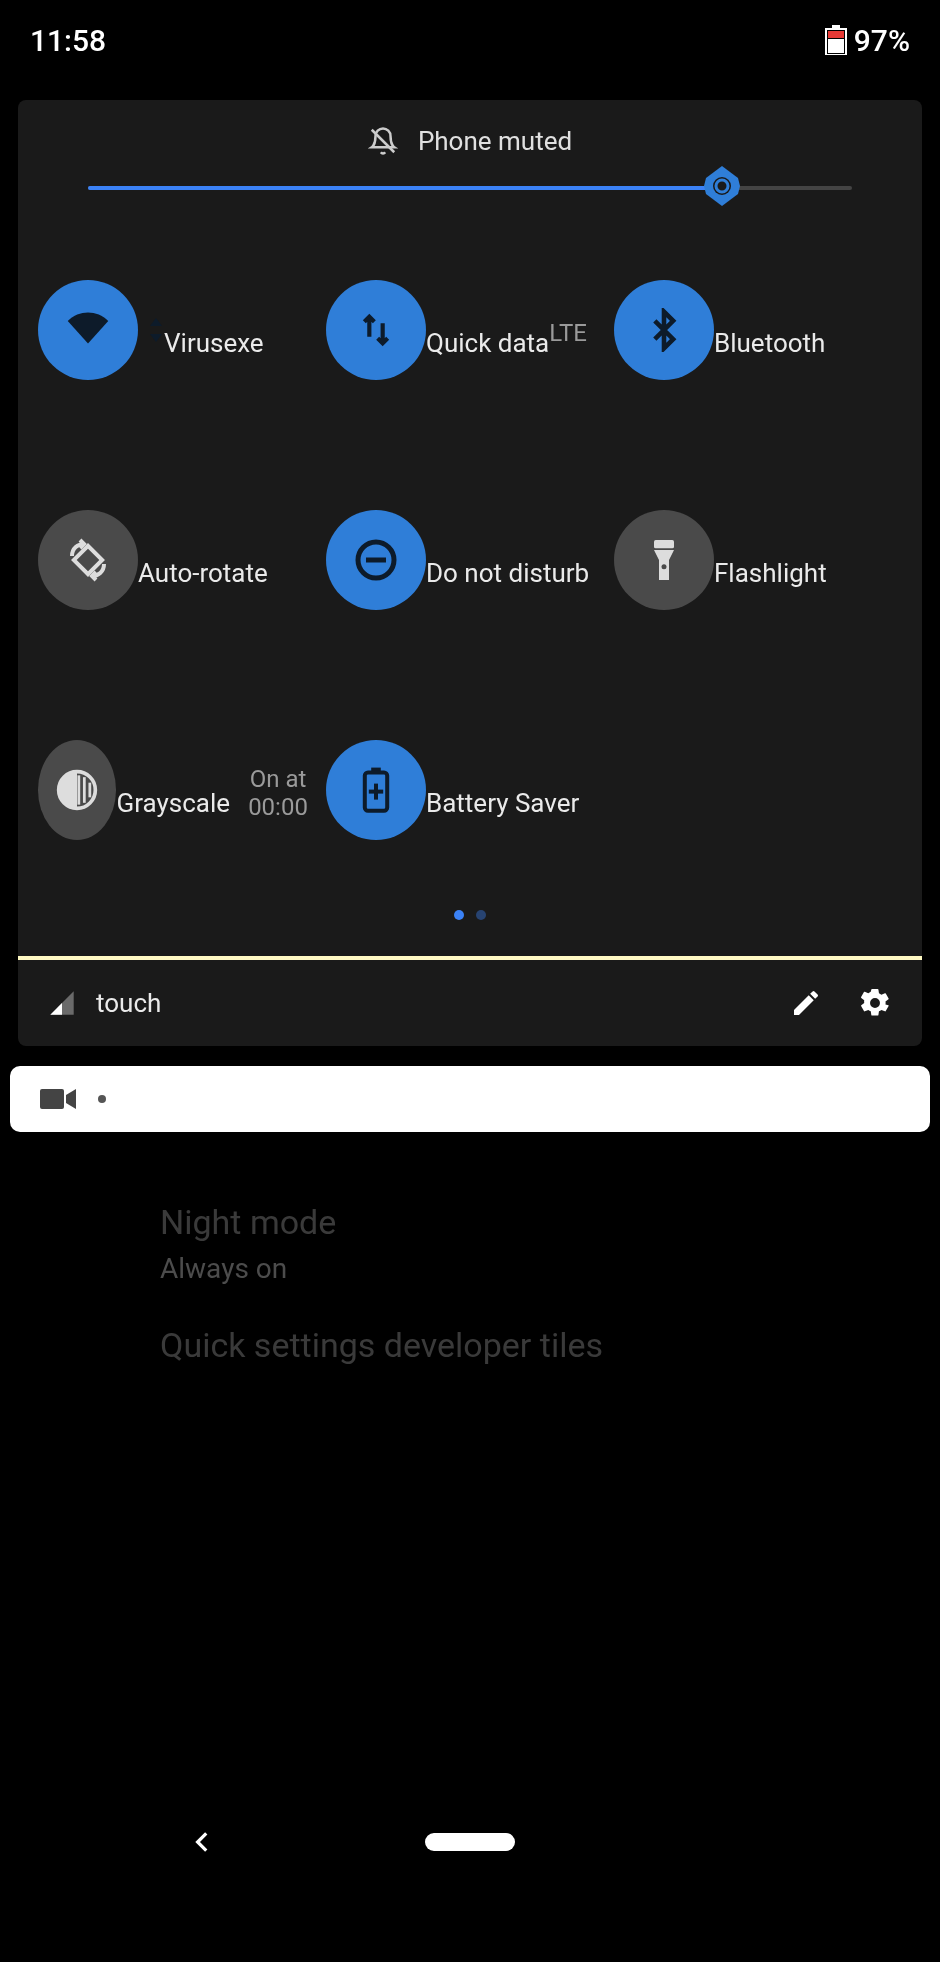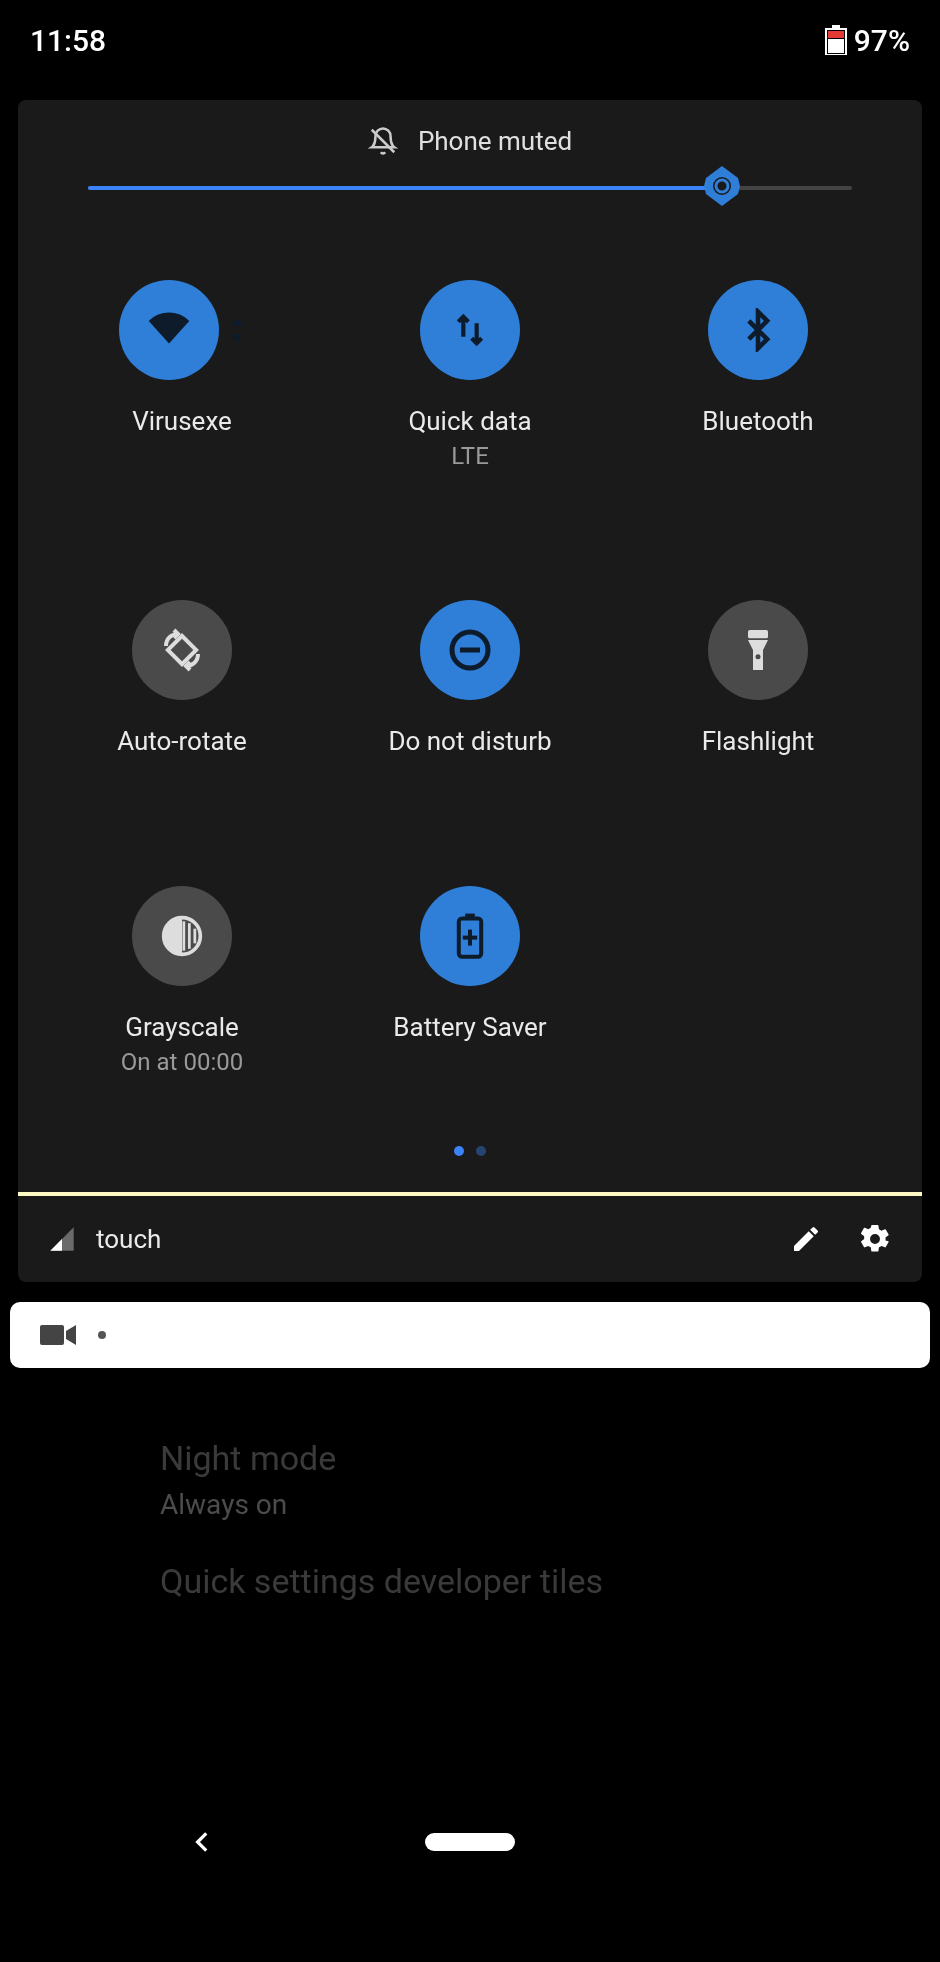--- a/index.html
+++ b/index.html
@@ -14,21 +14,21 @@
   
   .qs-header { display: flex; align-items: center; justify-content: center; gap: 20px; padding: 26px 0 20px 0; }
   .qs-header-text { font-size: 26px; color: #e0e0e0; }
   
   .brightness-row { padding: 10px 70px 50px 70px; position: relative; }
   .brightness-track { height: 4px; background: #444; border-radius: 2px; position: relative; }
   .brightness-fill { position: absolute; left: 0; top: 0; height: 100%; background: #3b82f6; border-radius: 2px; }
   .brightness-thumb { position: absolute; top: 50%; transform: translate(-50%, -50%); }
   
   .tiles-grid { display: grid; grid-template-columns: repeat(3, 1fr); row-gap: 130px; padding: 40px 20px 70px 20px; }
-  .tile { display: flex; flex-direction: column; align-items: center; }
+  .tile { display: flex; flex-direction: row; align-items: center; }
   .tile-icon-wrap { display: flex; align-items: center; gap: 10px; }
   .tile-circle { width: 100px; height: 100px; border-radius: 50%; display: flex; align-items: center; justify-content: center; }
   .tile-circle.active { background: #2f7ed8; }
   .tile-circle.inactive { background: #4a4a4a; }
   .tile-label { margin-top: 26px; font-size: 26px; color: #eaeaea; text-align: center; }
   .tile-sub { font-size: 24px; color: #9a9a9a; text-align: center; margin-top: 6px; }
   
   .page-dots { display: flex; justify-content: center; gap: 12px; padding-bottom: 36px; }
   .dot { width: 10px; height: 10px; border-radius: 50%; }
   .dot.active { background: #3b82f6; }

